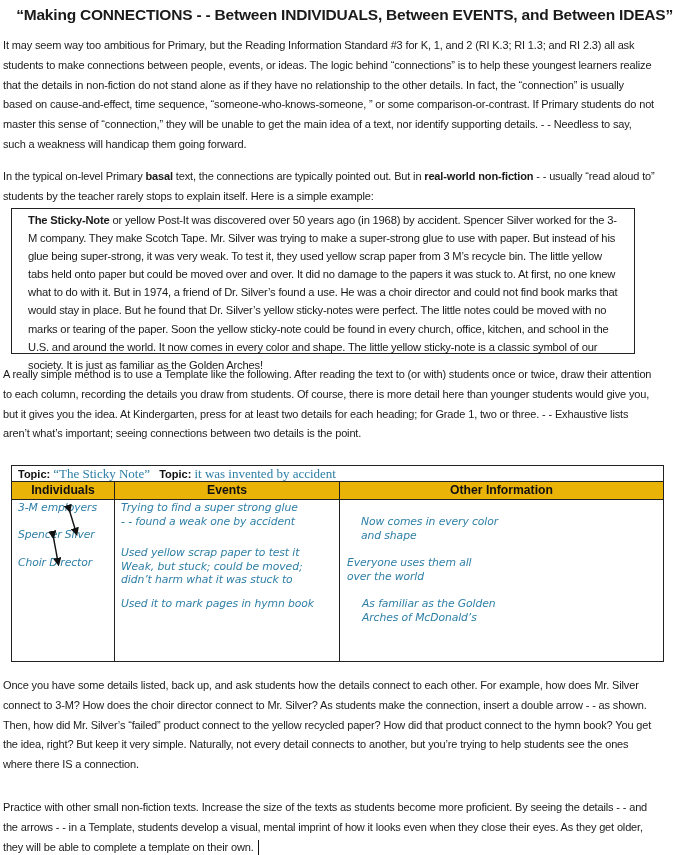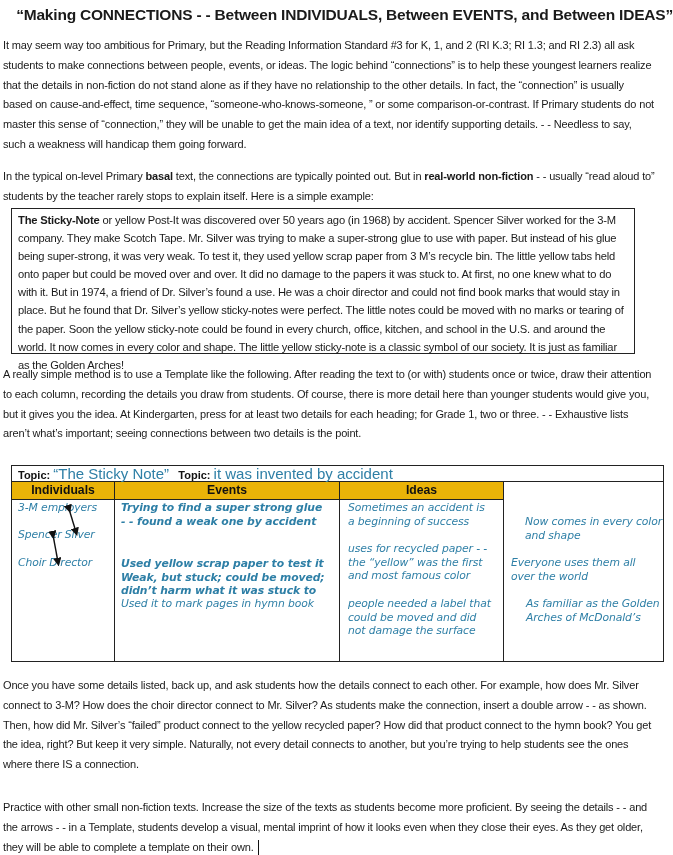--- a/index.html
+++ b/index.html
@@ -4,29 +4,29 @@
   <style>
     html, body { margin: 0; padding: 0; background: #ffffff; }
     body { width: 673px; height: 855px; overflow: hidden; position: relative; color: #1a1a1a;
            font-family: "Liberation Sans", sans-serif; }
     .title { position: absolute; left: 0; top: 6px; width: 673px; text-align: right;
              font-weight: bold; font-size: 15.5px; letter-spacing: -0.2px; }
     .para { position: absolute; left: 3px; width: 652px; font-size: 11px; line-height: 19.8px;
             letter-spacing: -0.15px; margin: 0; }
     .para b { font-weight: bold; }
     .box { position: absolute; left: 11px; top: 208px; width: 624px; height: 146px;
-           border: 1.5px solid #222; padding: 2px 6px; box-sizing: border-box;
+           border: 1.5px solid #222; padding: 2px 16px; box-sizing: border-box;
            font-size: 11.2px; line-height: 18.1px; letter-spacing: -0.2px; }
     .tbl { position: absolute; left: 11px; top: 465px; width: 653px; height: 197px;
            border: 1.5px solid #222; box-sizing: border-box; }
     .tbl-top { height: 15px; border-bottom: 1px solid #222; font-size: 11px; line-height: 15px;
                padding-left: 6px; white-space: nowrap; }
     .tbl-top .lbl { font-weight: bold; color: #111; }
     .hand { font-family: "DejaVu Sans", sans-serif; font-style: italic; color: #2e7fa6; }
-    .tbl-top .hand { font-family: Liberation Sans, sans-serif; font-style: normal; font-size: 15px; }
+    .tbl-top .hand { font-family: Liberation Serif, serif; font-style: normal; font-size: 13px; }
     .cols { display: flex; height: 180px; }
     .col { border-right: 1px solid #222; box-sizing: border-box; position: relative; }
     .col:last-child { border-right: none; }
     .col .hd { background: #eab308; border-bottom: 1px solid #222; text-align: center;
                font-weight: bold; font-size: 12.2px; height: 17px; line-height: 17px; color: #111; }
     .cell-text { position: absolute; font-size: 10.8px; line-height: 13.5px; white-space: nowrap;
                  letter-spacing: -0.1px; }
     .cursor { display: inline-block; width: 1px; height: 15px; background: #111; vertical-align: middle; margin-left: 4px; }
     svg.arrows { position: absolute; left: 0; top: 0; overflow: visible; }
   </style>
@@ -61,39 +61,29 @@
           <marker id="ah" markerWidth="6" markerHeight="6" refX="3" refY="3" orient="auto">
             <path d="M0,0 L6,3 L0,6 Z" fill="#111"></path>
           </marker>
         </defs>
         <line x1="57" y1="27" x2="64" y2="50" stroke="#111" stroke-width="1.4" marker-start="url(#ah)" marker-end="url(#ah)"></line>
         <line x1="41" y1="53" x2="46" y2="80" stroke="#111" stroke-width="1.4" marker-start="url(#ah)" marker-end="url(#ah)"></line>
       </svg>
     </div>
     <div class="col" style="width:225px;">
       <div class="hd">Events</div>
-      <div class="cell-text hand" style="left:6px;top:19px;white-space:pre;font-weight:bold;">Trying to find a super strong glue
+      <div class="cell-text hand" style="left:6px;top:19px;white-space:pre;">Trying to find a super strong glue
 - - found a weak one by accident</div>
-      <div class="cell-text hand" style="left:6px;top:75px;white-space:pre;font-weight:bold;">Used yellow scrap paper to test it
+      <div class="cell-text hand" style="left:6px;top:64px;white-space:pre;">Used yellow scrap paper to test it
 Weak, but stuck; could be moved;
 didn’t harm what it was stuck to</div>
       <div class="cell-text hand" style="left:6px;top:115px;white-space:pre;">Used it to mark pages in hymn book</div>
     </div>
-    <div class="col" style="width:164px;">
-      <div class="hd">Ideas</div>
-      <div class="cell-text hand" style="left:8px;top:19px;white-space:pre;">Sometimes an accident is
-a beginning of success</div>
-      <div class="cell-text hand" style="left:8px;top:60px;white-space:pre;">uses for recycled paper - -
-the “yellow” was the first
-and most famous color</div>
-      <div class="cell-text hand" style="left:8px;top:115px;white-space:pre;">people needed a label that
-could be moved and did
-not damage the surface</div>
-    </div>
     <div class="col" style="flex:1;">
+      <div class="hd">Other Information</div>
       <div class="cell-text hand" style="left:21px;top:33px;white-space:pre;">Now comes in every color
 and shape</div>
       <div class="cell-text hand" style="left:7px;top:74px;white-space:pre;">Everyone uses them all
 over the world</div>
       <div class="cell-text hand" style="left:22px;top:115px;white-space:pre;">As familiar as the Golden
 Arches of McDonald’s</div>
     </div>
   </div>
 </div>
 

